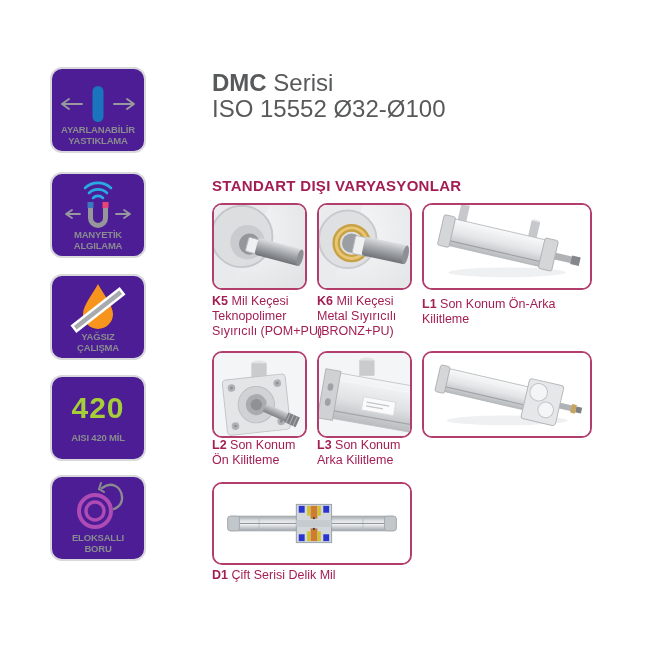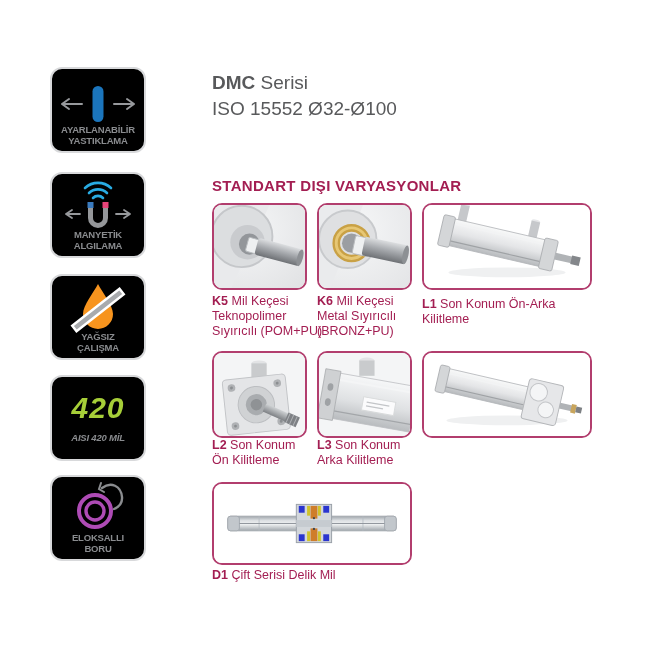--- a/index.html
+++ b/index.html
@@ -1,30 +1,30 @@
 <!DOCTYPE html>
 <html><head>
 <meta charset="utf-8">
 <style>
   html,body{margin:0;padding:0;background:#fff;}
   .page{position:relative;width:650px;height:650px;background:#ffffff;overflow:hidden;
         font-family:"Liberation Sans", sans-serif;color:#58595b;}
 
   
   .feature-box{position:absolute;left:50px;width:96px;height:86px;box-sizing:border-box;
-               border:2px solid #d8d9db;border-radius:12px;background:#000000;}
+               border:2px solid #d8d9db;border-radius:12px;background:#4c1d95;}
   .feature-icon{position:absolute;left:0;top:6px;width:100%;text-align:center;}
   .feature-label{position:absolute;left:2px;right:2px;bottom:5px;text-align:center;
                  font-size:9.5px;line-height:11px;font-weight:bold;color:#8a8c8f;
                  white-space:pre-line;letter-spacing:-0.2px;}
   .feature-value{position:absolute;left:0;top:14px;width:100%;text-align:center;
                  font-size:30px;font-weight:bold;color:#a6ce38;letter-spacing:1px;}
 
   
-  .hdr{position:absolute;left:212px;top:70px;font-size:19px;line-height:26px;color:#58595b;}
+  .hdr{position:absolute;left:212px;top:70px;font-size:24px;line-height:26px;color:#58595b;}
   .hdr b{font-weight:bold;}
   .section-title{position:absolute;left:212px;top:177px;font-size:15px;font-weight:bold;
                  color:#a31e52;letter-spacing:0.3px;}
 
   
   .imgbox{position:absolute;box-sizing:border-box;border:2px solid #b23e6e;border-radius:10px;
           overflow:hidden;background:#fff;}
   .imgbox svg{display:block;width:100%;height:100%;}
   .caption{position:absolute;font-size:12.5px;line-height:15px;color:#a31e52;}
   .caption b{font-weight:bold;}
@@ -72,21 +72,21 @@
           <path d="M46 4 C42 12 31 25 31 34 a15 15 0 0 0 30 0 C61 25 50 12 46 4 Z" fill="#f7941e"></path>
           <g transform="rotate(-38 46 30)">
             <rect x="16" y="26.5" width="60" height="7" fill="#a8aaad" stroke="#ffffff" stroke-width="2.4"></rect>
           </g>
         </svg>
       </div>
       <div class="feature-label">YAĞSIZ
 ÇALIŞMA</div>
     </div>
 
-    <div class="feature-box" style="top:375px;font-style:italic;">
+    <div class="feature-box" style="top:375px;">
       <div class="feature-value">420</div>
       <div class="feature-label" style="bottom:16px;">AISI 420 MİL</div>
     </div>
 
     <div class="feature-box" style="top:475px;">
       <div class="feature-icon" style="top:2px;">
         <svg width="92" height="58" viewBox="0 0 92 58">
           <path d="M50 9 c 9 -7 19 -2 20 9 c 0.5 6 -3 10 -8 12" stroke="#8a8c8f" stroke-width="2.4" fill="none" stroke-linecap="round"></path>
           <path d="M52 13 l -5 -3 l 2 -6" stroke="#8a8c8f" stroke-width="2" fill="none" stroke-linecap="round"></path>
           <circle cx="43" cy="32" r="16" stroke="#ae4bb5" stroke-width="4" fill="none"></circle>

